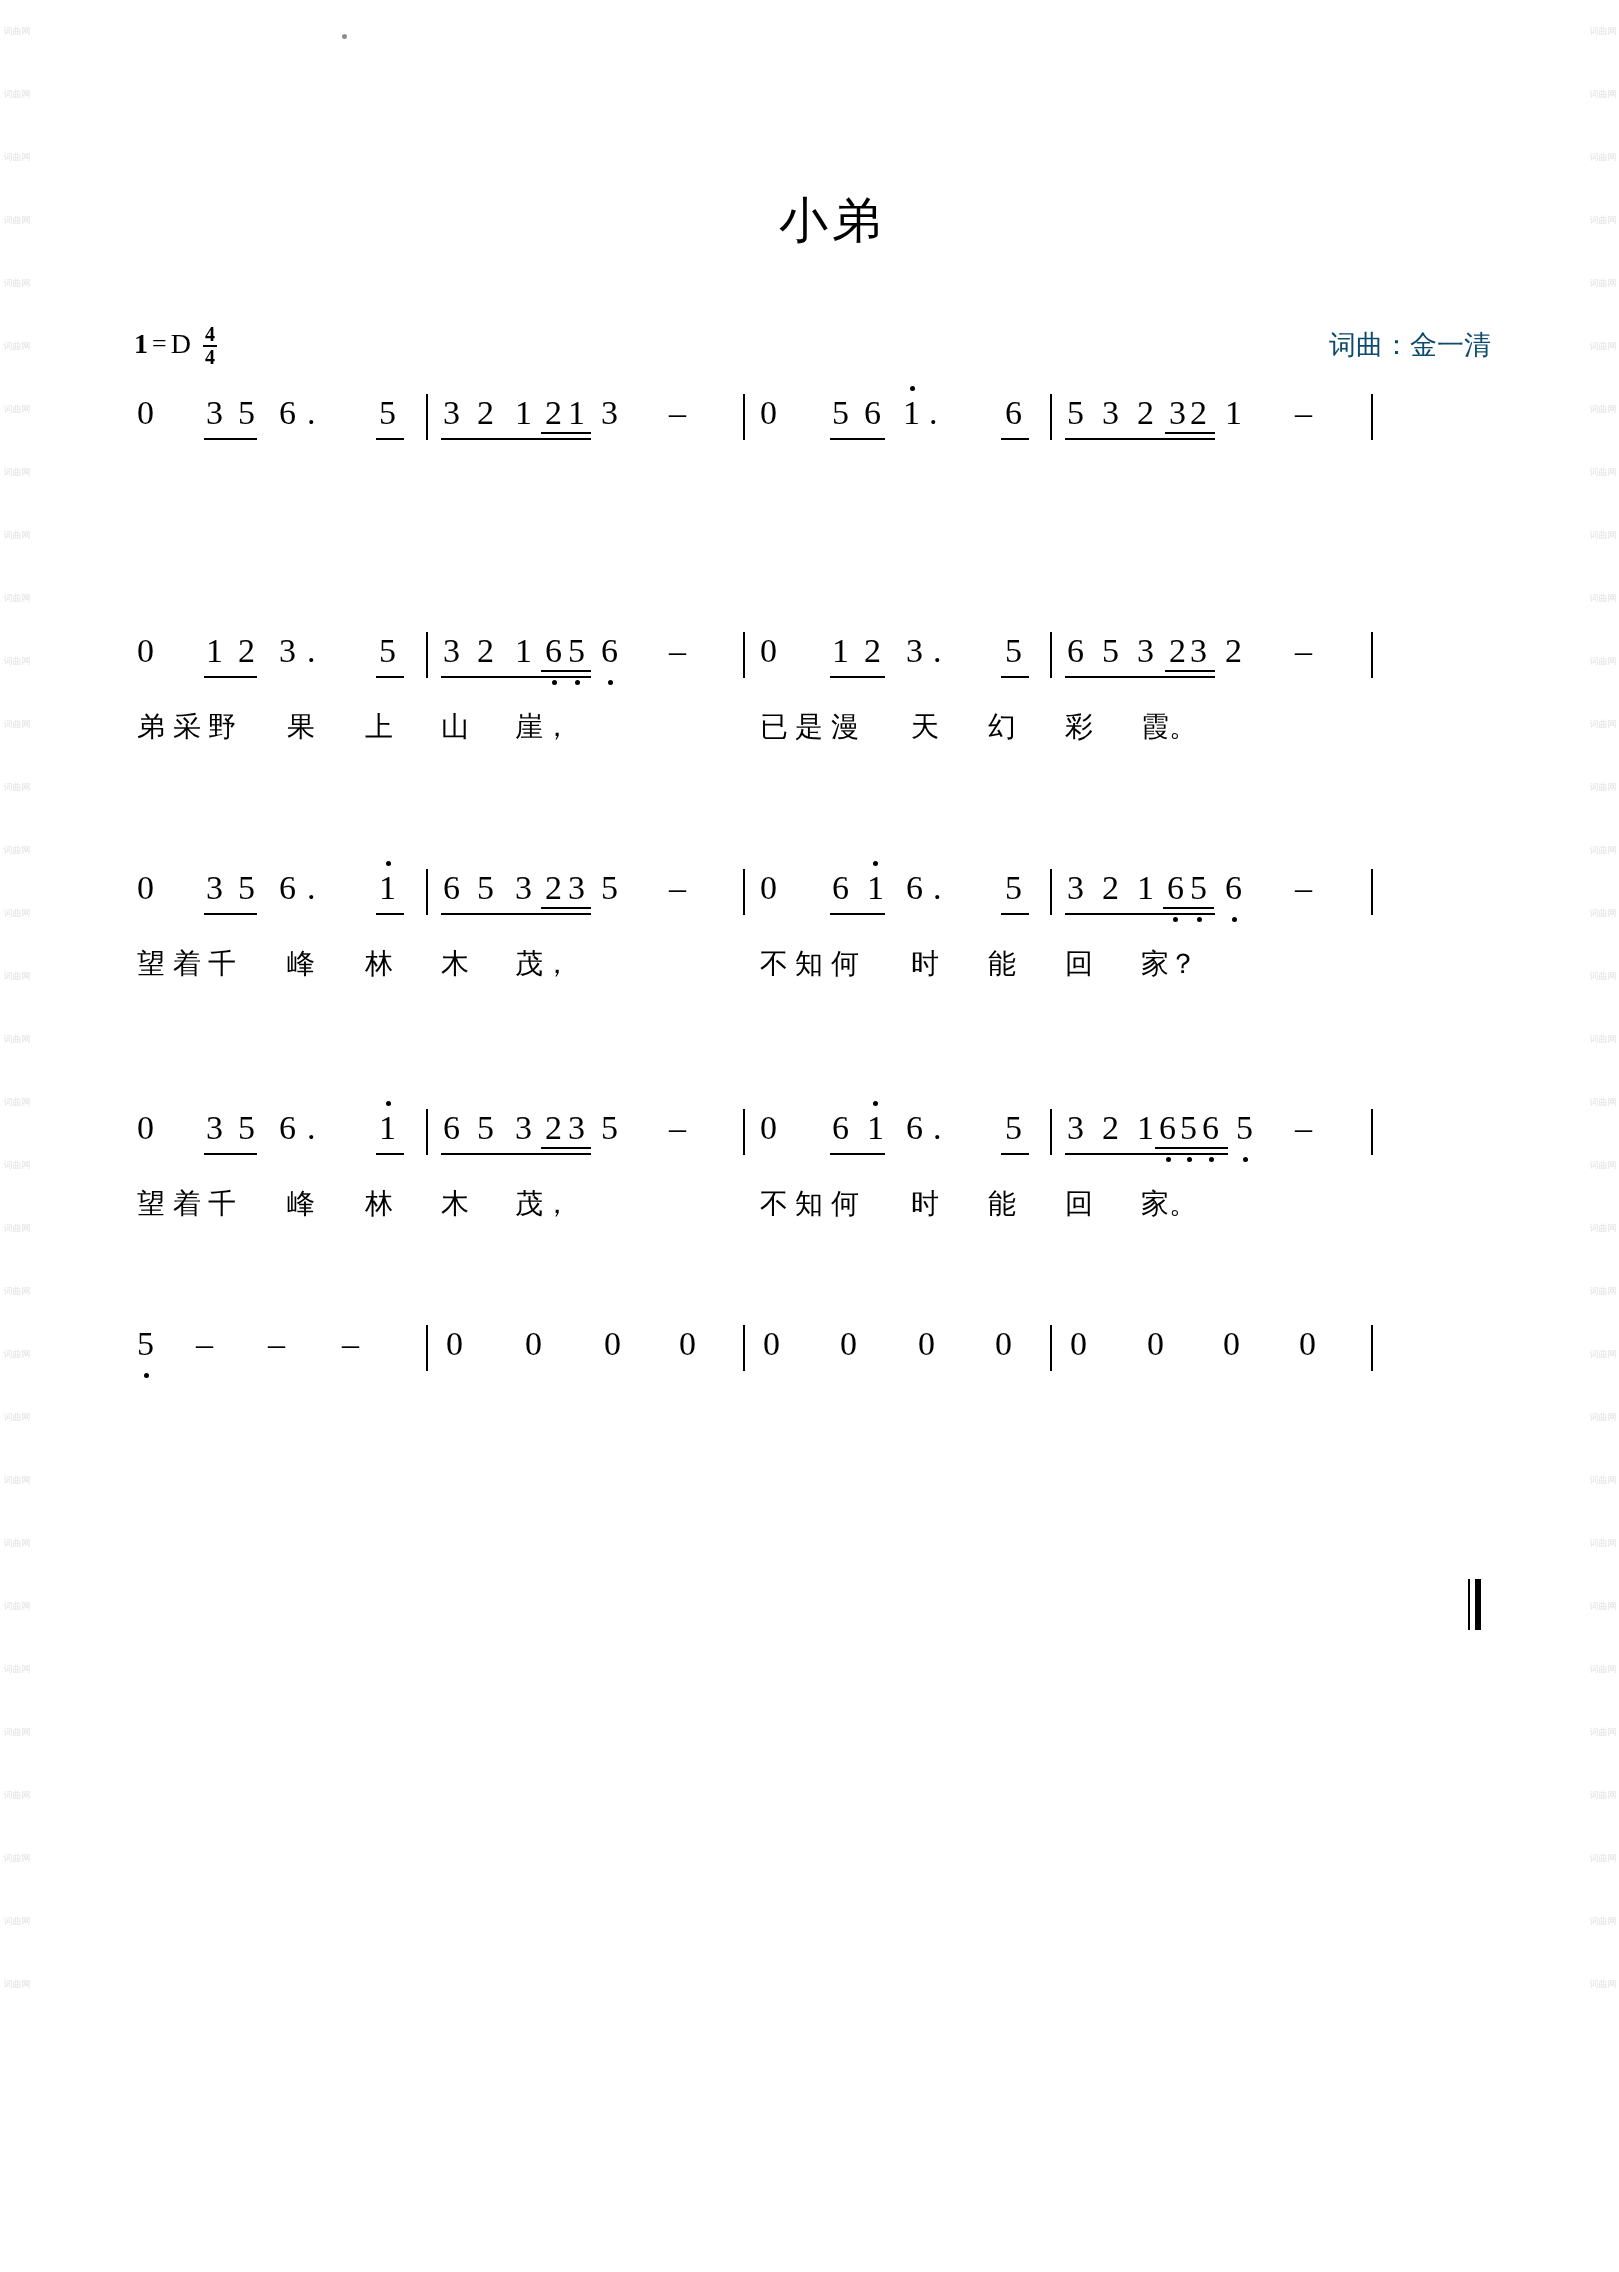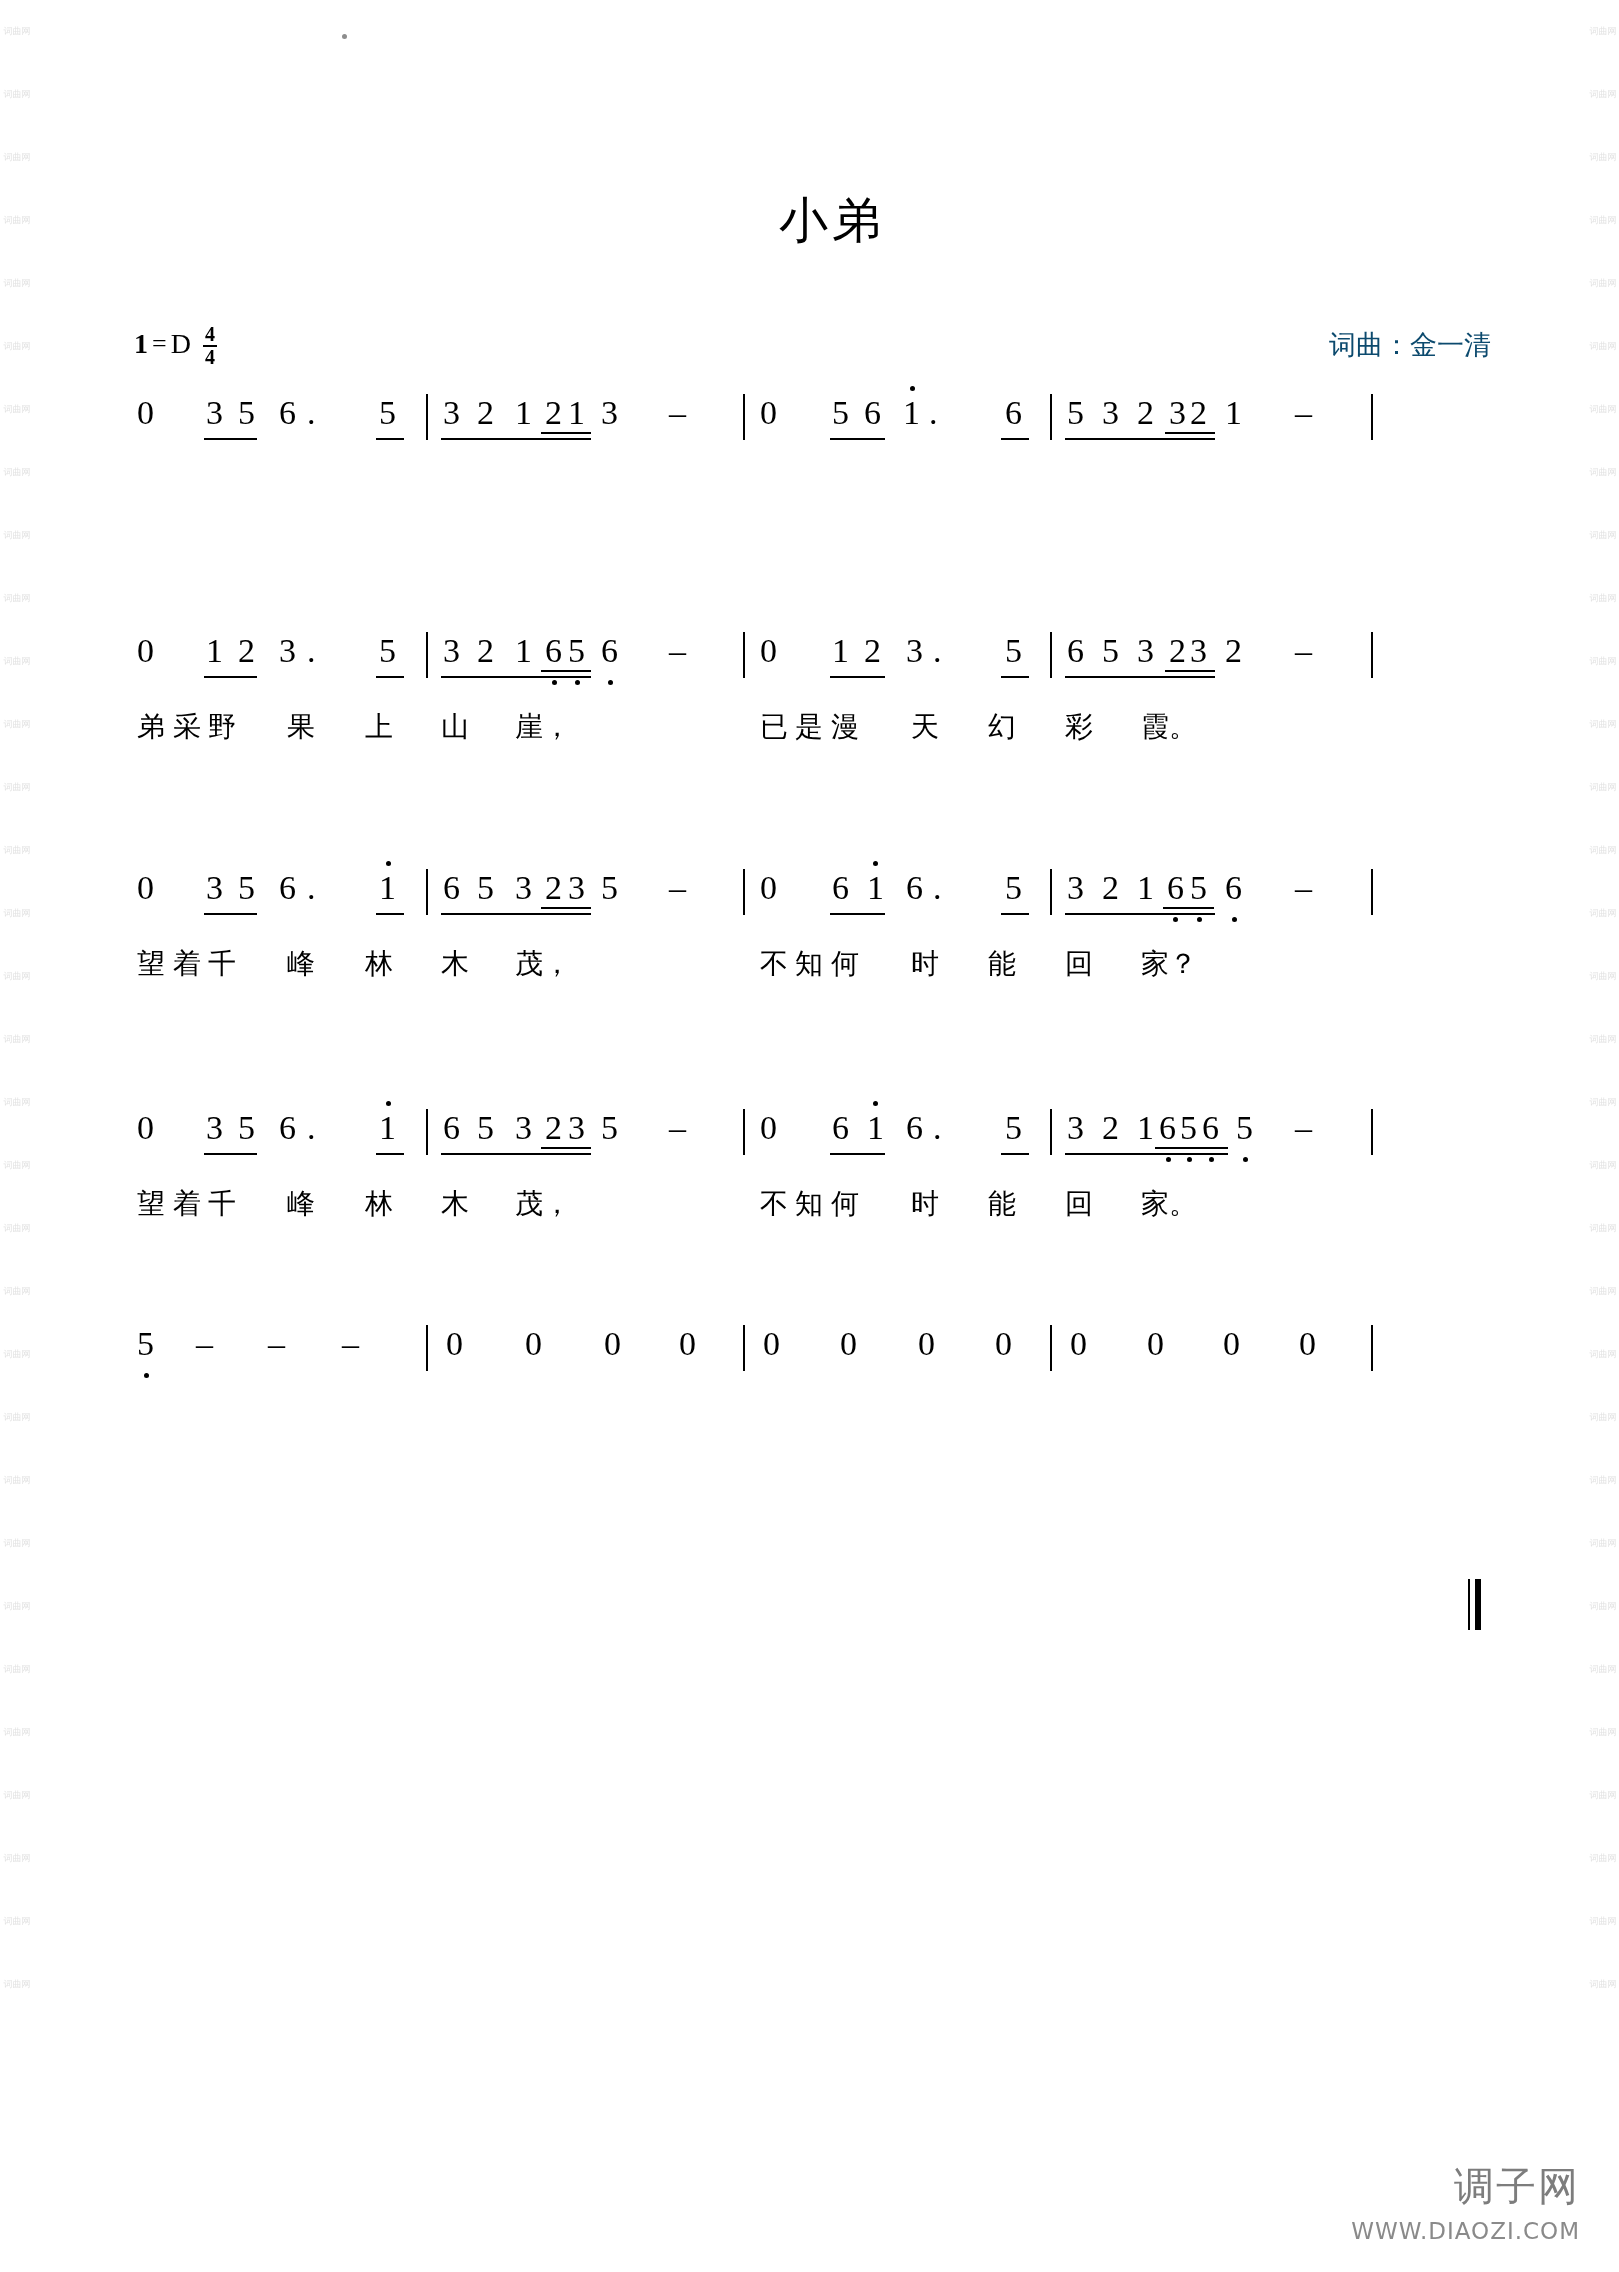--- a/index.html
+++ b/index.html
@@ -498,20 +498,16 @@
         <span class="n" style="left:1170px;top:0;">0</span>
         <div class="barline" style="left:1242px; top:-2px;"></div>
       </div>
     </div>
 
     <div class="endbar" style="left:1468px; top:1579px;">
       <div class="thin"></div>
       <div class="thick"></div>
     </div>
 
-    <div class="sitewm">
-      <span class="name">调子网</span>
-      <span class="url">WWW.DIAOZI.COM</span>
-    </div>
 
   </div>
 </div>
 
 
 </body></html>

